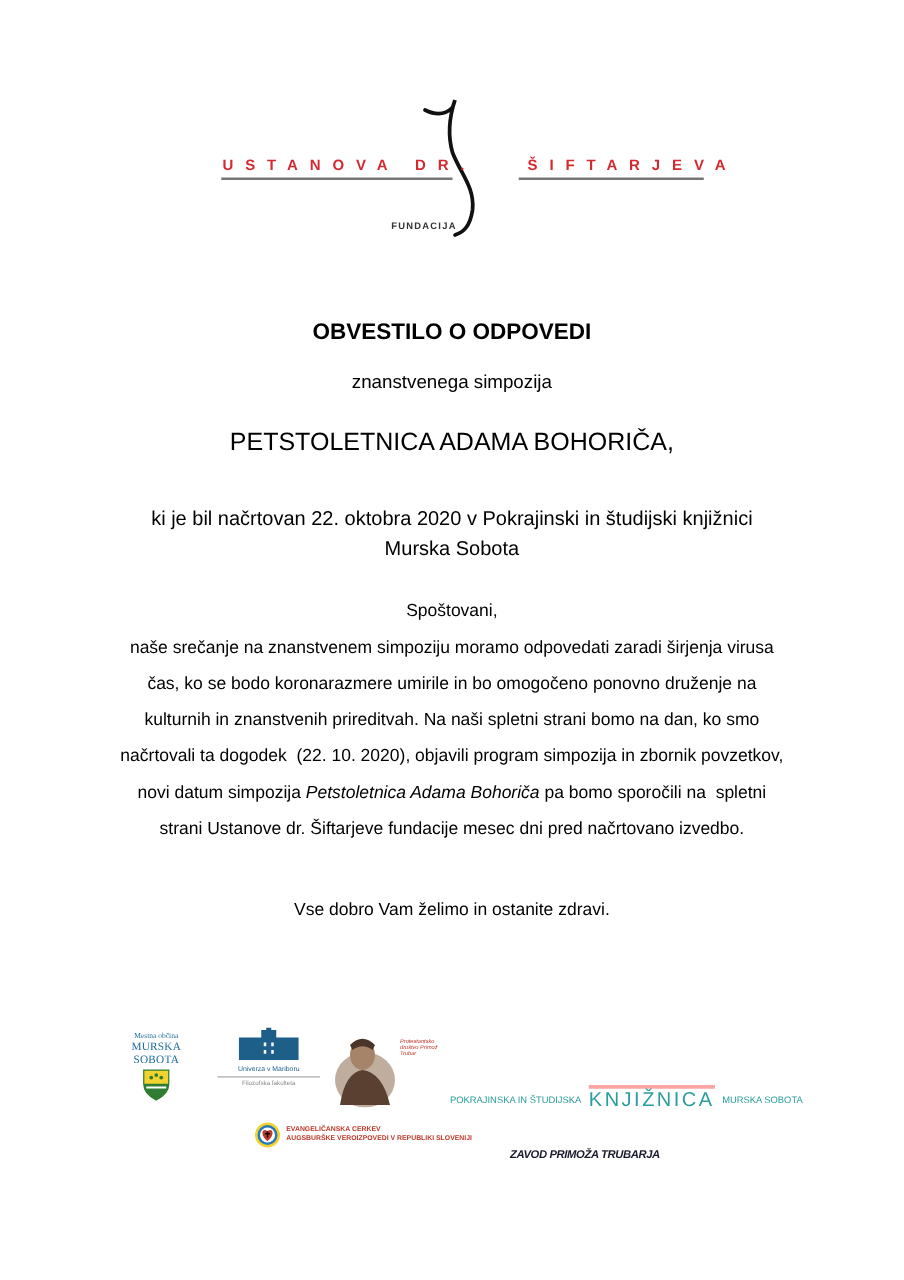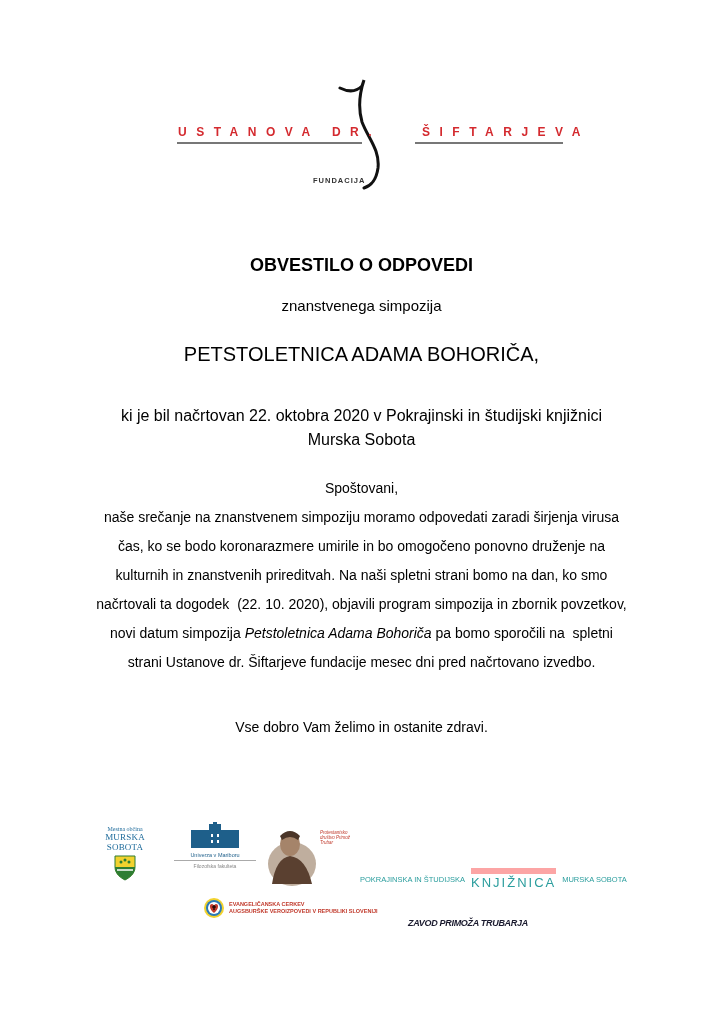--- a/index.html
+++ b/index.html
@@ -28,21 +28,21 @@
     .ms-logo { left: 94px; top: 826px; width: 62px; text-align: center; color: #1e6b9b; }
     .ms-small { font-size: 6px; font-family: "Liberation Serif", serif; }
     .ms-big { font-size: 9px; font-family: "Liberation Serif", serif; letter-spacing: 0.2px; }
     .um-logo { left: 174px; top: 822px; width: 82px; text-align: center; }
     .um-text { font-size: 5.5px; color: #1e5f8a; }
     .um-line { height: 1px; background: #aaa; margin: 2px 0; }
     .um-fak { font-size: 5px; color: #888; }
     .trubar-img { left: 266px; top: 824px; width: 52px; height: 62px; }
     .trubar-text { left: 320px; top: 830px; font-size: 4.5px; color: #c0392b; font-style: italic; width: 40px; }
     .knj-logo { left: 360px; top: 868px; font-size: 7.5px; color: #2a9d9d; white-space: nowrap; display: flex; align-items: center; gap: 6px; }
-    .knj-big { font-size: 13px; letter-spacing: 2px; border-top: 6px solid #fca5a5; padding-top: 1px; }
+    .knj-big { font-size: 16px; letter-spacing: 2px; border-top: 3px solid #fca5a5; padding-top: 1px; }
     .ev-logo { left: 203px; top: 897px; display: flex; align-items: center; gap: 4px; }
     .ev-text { font-size: 5.5px; color: #c0392b; font-weight: bold; line-height: 7px; }
     .zpt-logo { left: 408px; top: 918px; font-size: 9px; font-style: italic; font-weight: bold; color: #1a1a2e; letter-spacing: -0.3px; }
   </style>
 </head>
 <body>
 
 <div class="abs" style="left:8px;top:0;width:722px;height:200px;">
   <svg class="abs logo-svg" width="50" height="115" viewBox="0 0 50 115">
     <path d="M2 10 C10 14, 18 14, 24 8 L26 2 C22 14, 20 30, 24 44 C30 60, 42 72, 40 90 C38 104, 32 108, 26 110" stroke="#111" stroke-width="3" fill="none" stroke-linecap="round"></path>

